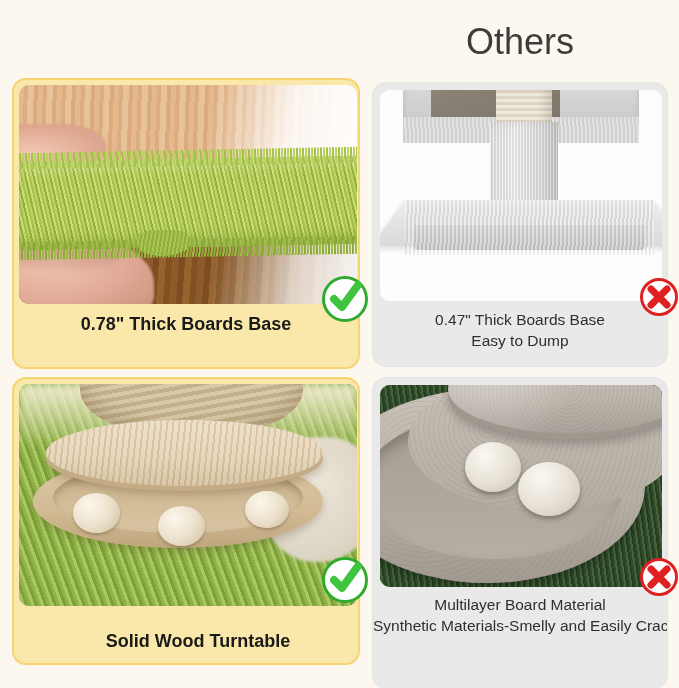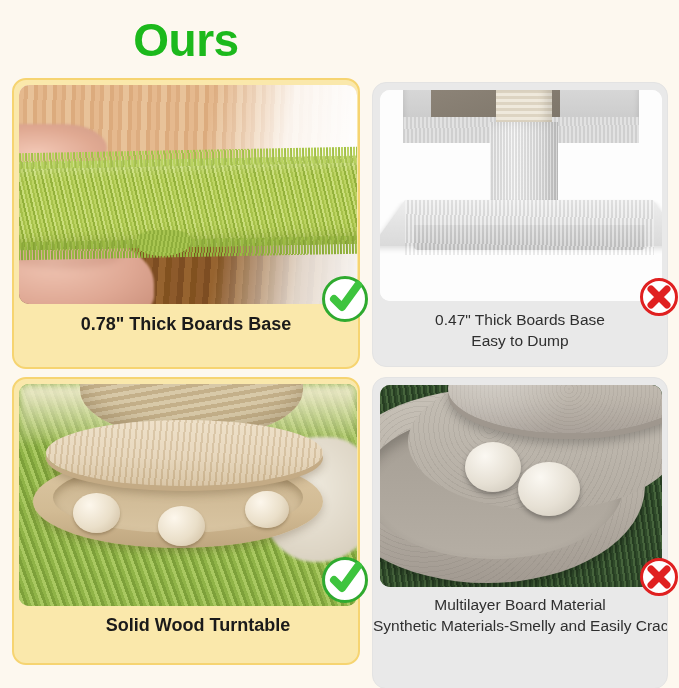--- a/index.html
+++ b/index.html
@@ -93,21 +93,21 @@
     line-height: 25px;
   }
   .caption-others {
     color: #2f2f2f;
     font-weight: normal;
     font-size: 15.5px;
     line-height: 21px;
   }
   .cap-tl { top: 232px; }
   .cap-tr { top: 226px; }
-  .cap-bl { top: 234px; padding-left: 24px; }
+  .cap-bl { top: 250px; padding-left: 24px; }
   .cap-br { top: 216px; }
   .cap-line { display: block; white-space: nowrap; }
 
   
   .badge {
     position: absolute;
     border-radius: 50%;
     box-sizing: border-box;
     z-index: 20;
   }
@@ -371,21 +371,21 @@
     position: absolute; inset: 0; border-radius: 50%;
     background: repeating-radial-gradient(circle at 30% 40%,
       rgba(110,105,98,0.13) 0px, rgba(110,105,98,0.13) 1px,
       transparent 1px, transparent 5px);
   }
 </style>
 </head>
 <body>
 
 <div class="header-row">
-  <div class="header-ours">Ours</div>
+  <div class="header-others">Others</div>
 </div>
 
 <div class="card card-ours card-tl">
 
   <div class="photo photo-tl">
     <div class="art">
       <div class="tl-wood-top"></div>
       <div class="tl-wood-bottom"></div>
       <div class="tl-hand-top"></div>
       <div class="tl-hand-bottom"></div>

